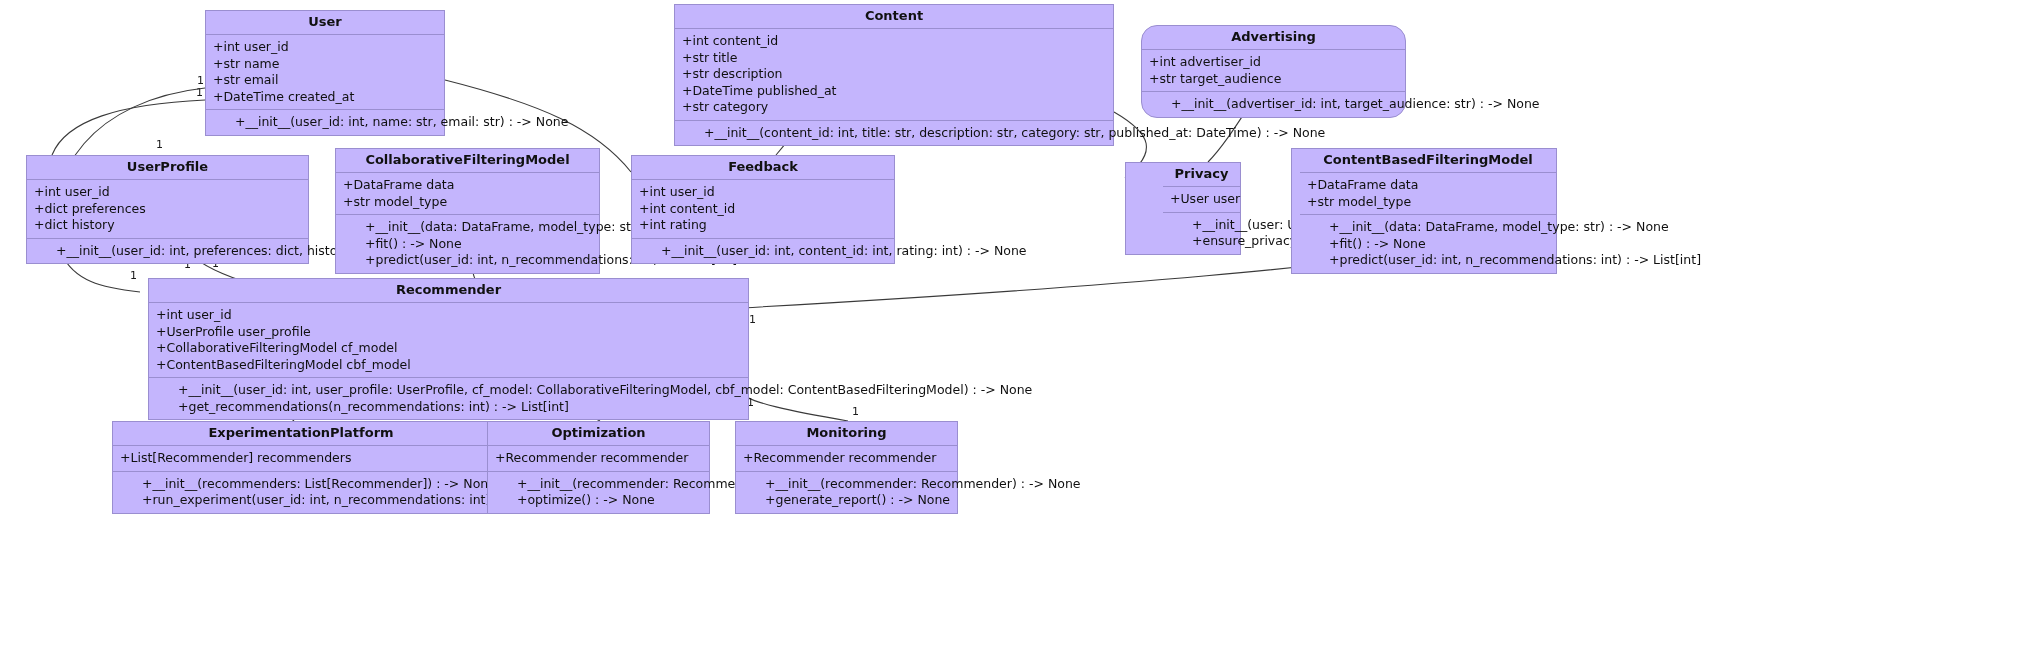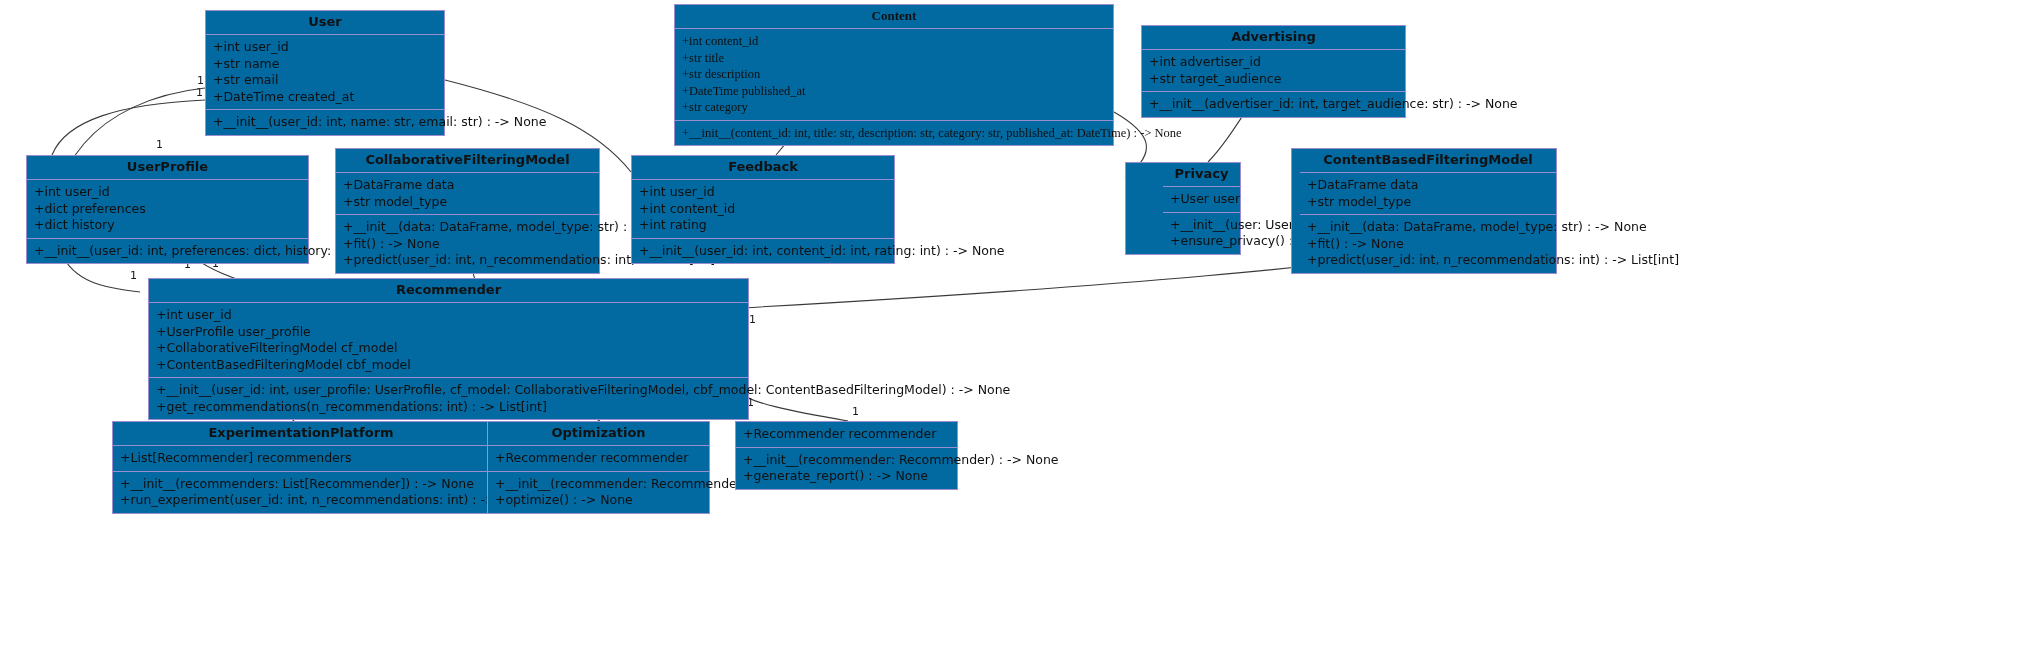--- a/index.html
+++ b/index.html
@@ -30,39 +30,40 @@
   }
   #edges text {
     font-family: "DejaVu Sans", "Liberation Sans", sans-serif;
     font-size: 11px;
     fill: #1a1a1a;
   }
   .umlclass {
     position: absolute;
     box-sizing: border-box;
     border: 1px solid #9a8ed0;
-    background: #0369a1;
+    background: #c4b5fd;
     z-index: 5;
   }
   .uml-title {
     text-align: center;
     font-weight: bold;
     font-size: 13px;
     color: #111;
     padding: 4px 8px 5px 8px;
     border-bottom: 1px solid #9a8ed0;
     line-height: 14px;
     white-space: nowrap;
   }
   .uml-section {
     padding: 4px 6px 4px 7px;
     border-bottom: 1px solid #9a8ed0;
   }
   .uml-section:last-child {
     border-bottom: none;
+    margin-left: 22px;
   }
   .uml-row {
     font-size: 12.5px;
     color: #101010;
     line-height: 16.5px;
     white-space: nowrap;
   }
 </style>
 </head>
 <body>
@@ -104,34 +105,34 @@
       <div class="uml-section">
         <div class="uml-row">+int user_id</div>
         <div class="uml-row">+str name</div>
         <div class="uml-row">+str email</div>
         <div class="uml-row">+DateTime created_at</div>
       </div>
       <div class="uml-section">
         <div class="uml-row">+__init__(user_id: int, name: str, email: str) : -&gt; None</div>
       </div>
     </div>
-    <div class="umlclass" style="left: 674px; top: 4px; width: 440px; font-family: Liberation Serif, serif;">
+    <div class="umlclass" style="left: 674px; top: 4px; width: 440px;">
       <div class="uml-title">Content</div>
       <div class="uml-section">
         <div class="uml-row">+int content_id</div>
         <div class="uml-row">+str title</div>
         <div class="uml-row">+str description</div>
         <div class="uml-row">+DateTime published_at</div>
         <div class="uml-row">+str category</div>
       </div>
       <div class="uml-section">
         <div class="uml-row">+__init__(content_id: int, title: str, description: str, category: str, published_at: DateTime) : -&gt; None</div>
       </div>
     </div>
-    <div class="umlclass" style="left: 1141px; top: 25px; width: 265px;">
+    <div class="umlclass" style="left: 1141px; top: 25px; width: 265px; border-radius: 16px;">
       <div class="uml-title">Advertising</div>
       <div class="uml-section">
         <div class="uml-row">+int advertiser_id</div>
         <div class="uml-row">+str target_audience</div>
       </div>
       <div class="uml-section">
         <div class="uml-row">+__init__(advertiser_id: int, target_audience: str) : -&gt; None</div>
       </div>
     </div>
     <div class="umlclass" style="left: 26px; top: 155px; width: 283px;">
@@ -217,20 +218,21 @@
       <div class="uml-title">Optimization</div>
       <div class="uml-section">
         <div class="uml-row">+Recommender recommender</div>
       </div>
       <div class="uml-section">
         <div class="uml-row">+__init__(recommender: Recommender) : -&gt; None</div>
         <div class="uml-row">+optimize() : -&gt; None</div>
       </div>
     </div>
     <div class="umlclass" style="left: 735px; top: 421px; width: 223px;">
+      <div class="uml-title">Monitoring</div>
       <div class="uml-section">
         <div class="uml-row">+Recommender recommender</div>
       </div>
       <div class="uml-section">
         <div class="uml-row">+__init__(recommender: Recommender) : -&gt; None</div>
         <div class="uml-row">+generate_report() : -&gt; None</div>
       </div>
     </div>
   </div>
 

